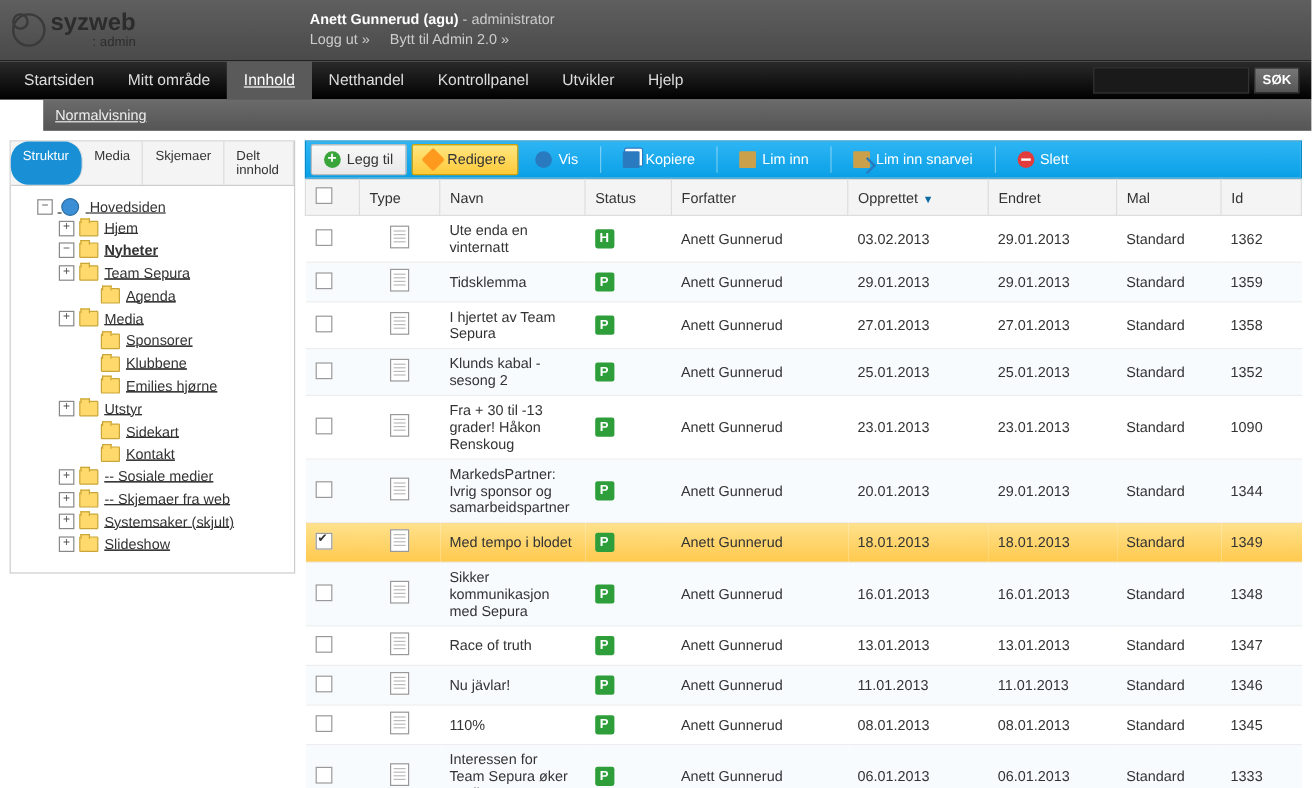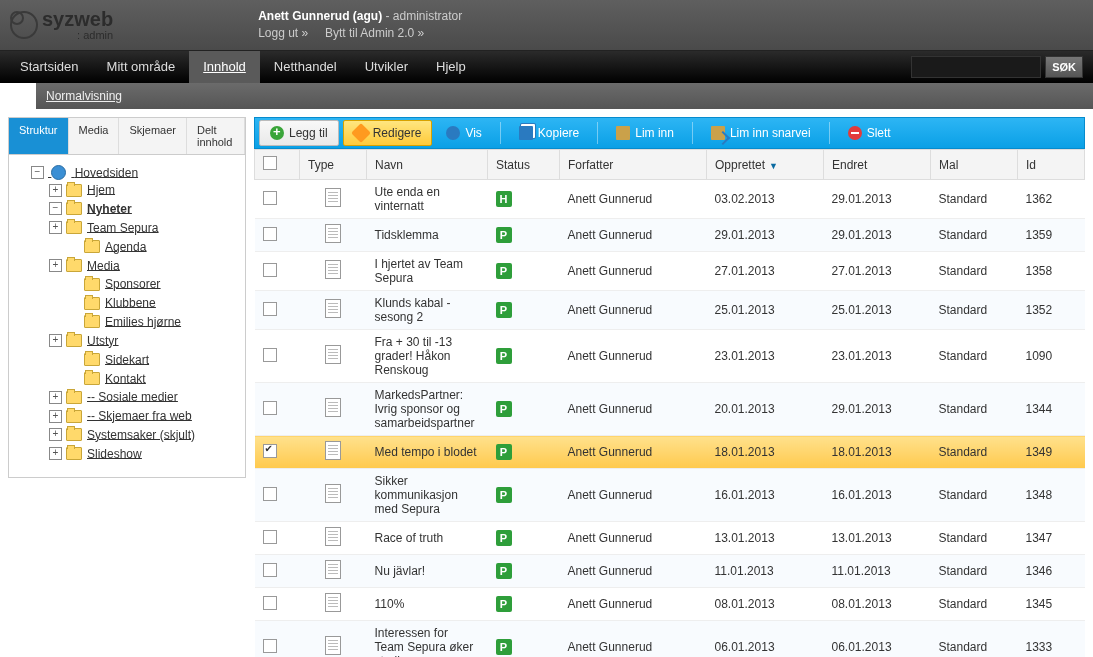--- a/index.html
+++ b/index.html
@@ -19,21 +19,21 @@
   .search-wrap { display:flex; align-items:center; gap:4px; padding:4px; }
   .search-wrap input { width:120px; height:20px; background:#1a1a1a; border:1px solid #333; color:#eee; padding:0 4px; }
   .search-wrap button { height:22px; background:linear-gradient(#777,#555); color:#fff; border:1px solid #333; font-size:11px; font-weight:bold; cursor:pointer; }
   .subnav { background:linear-gradient(#6b6b6b,#555); height:26px; line-height:26px; padding:0 10px;margin-left:36px; }
   .subnav a { color:#eee; text-decoration:underline; font-size:12px; }
   .body-wrap { display:flex; align-items:flex-start; padding:8px; gap:8px; }
   
   .sidebar { width:236px; border:1px solid #ccc; background:#fff; }
   .side-tabs { display:flex; background:#f4f4f4; border-bottom:1px solid #ccc; }
   .side-tabs .st { padding:6px 10px; font-size:11px; color:#333; cursor:pointer; border-right:1px solid #ddd; }
-  .side-tabs .st.active { background:#1990d5; color:#fff; }
+  .side-tabs .st.active { background:#1990d5; color:#fff;border-radius:15px; }
   .tree { padding:8px 4px 12px 4px; }
   .tree ul { list-style:none; margin:0; padding-left:18px; }
   .tree li { padding:2px 0; white-space:nowrap; position:relative;text-decoration:underline; }
   .tree .exp { display:inline-block; width:11px; height:11px; border:1px solid #888; background:#fff; text-align:center; line-height:9px; font-size:10px; color:#555; margin-right:4px; cursor:pointer; vertical-align:middle; }
   .tree .noexp { display:inline-block; width:13px; margin-right:4px; }
   .tree .folder { display:inline-block; width:14px; height:11px; background:#ffd96b; border:1px solid #c9a638; border-radius:1px; margin-right:5px; vertical-align:middle; position:relative; }
   .tree .folder::before{content:"";position:absolute;top:-3px;left:0;width:6px;height:3px;background:#ffd96b;border:1px solid #c9a638;border-bottom:none;}
   .tree .world { display:inline-block; width:13px; height:13px; border-radius:50%; background:#3b8fd4; border:1px solid #2a6da3; margin-right:5px; vertical-align:middle; }
   .tree .lbl { vertical-align:middle; }
   .tree .bold { font-weight:bold; }
@@ -90,20 +90,21 @@
       <a href="#">Bytt til Admin 2.0 »</a>
     </div>
   </div>
 </div>
 
 <div class="mainnav" id="mainnav">
   <div class="tab">Startsiden</div>
     <div class="tab">Mitt område</div>
     <div class="tab active">Innhold</div>
     <div class="tab">Netthandel</div>
+    <div class="tab">Kontrollpanel</div>
     <div class="tab">Utvikler</div>
     <div class="tab">Hjelp</div>
     <div class="spacer"></div>
   <div class="search-wrap">
     <input type="text" style="">
     <button>SØK</button>
   </div>
 </div>
 
 <div class="subnav">

